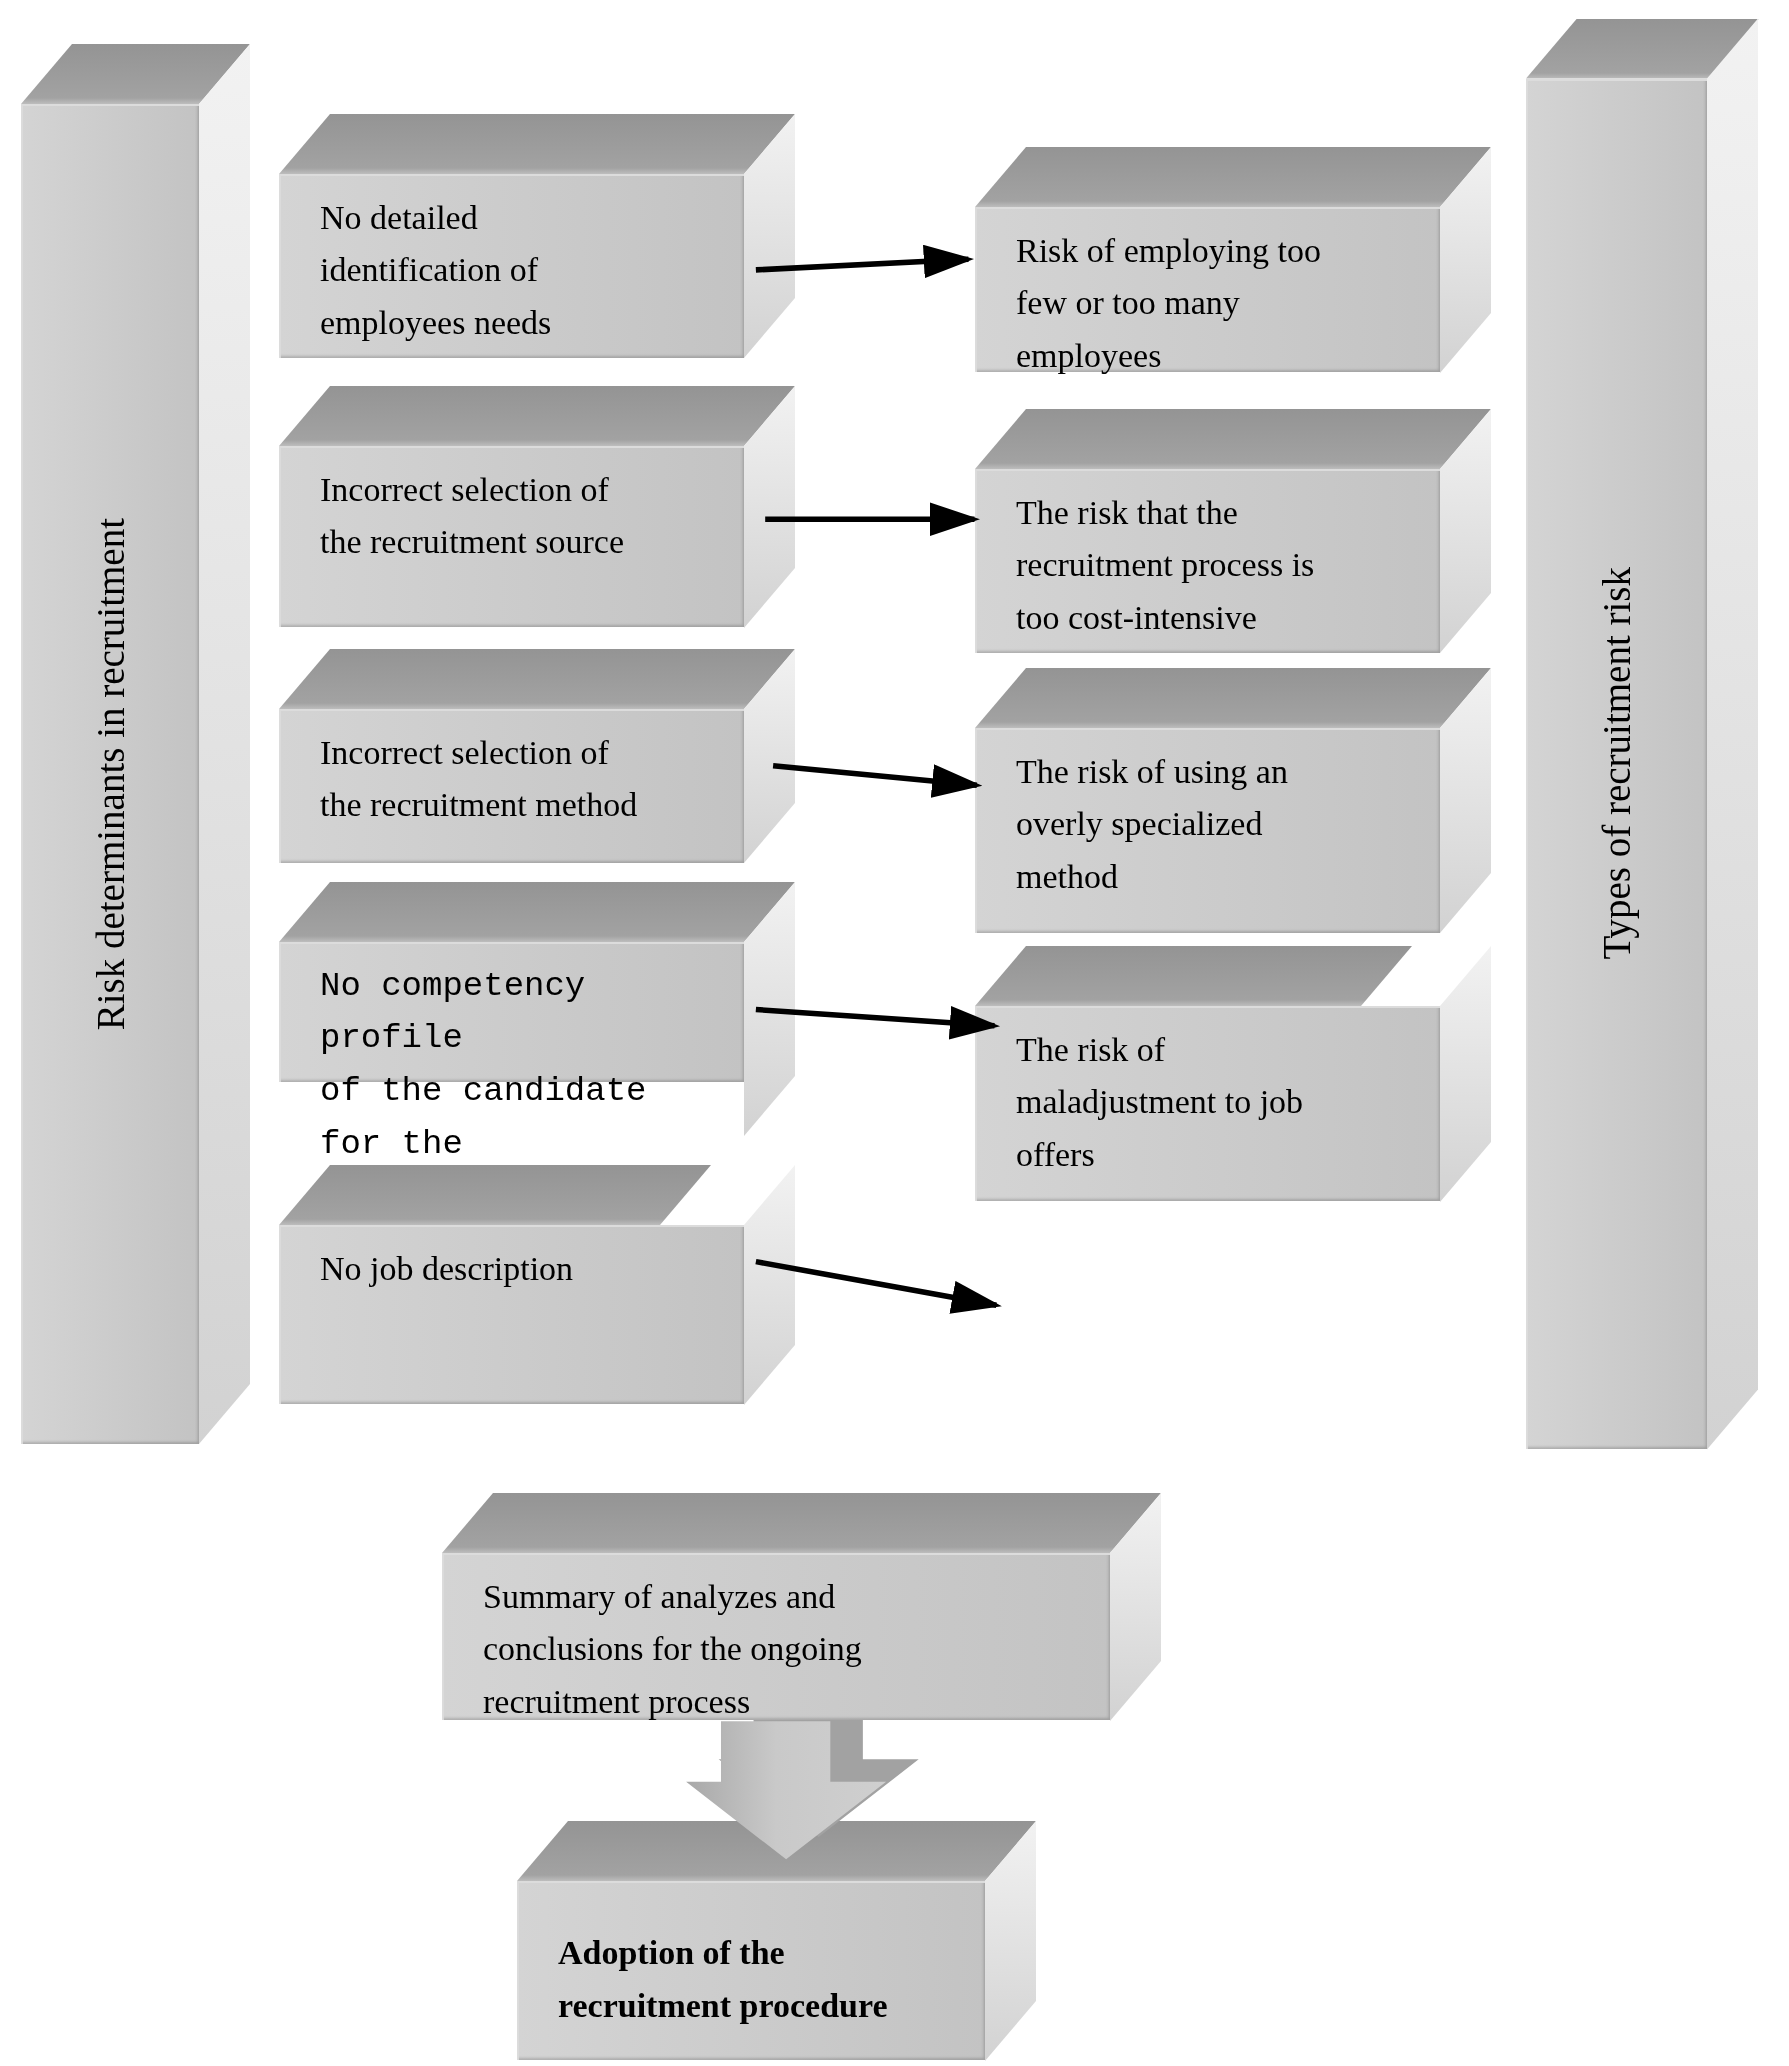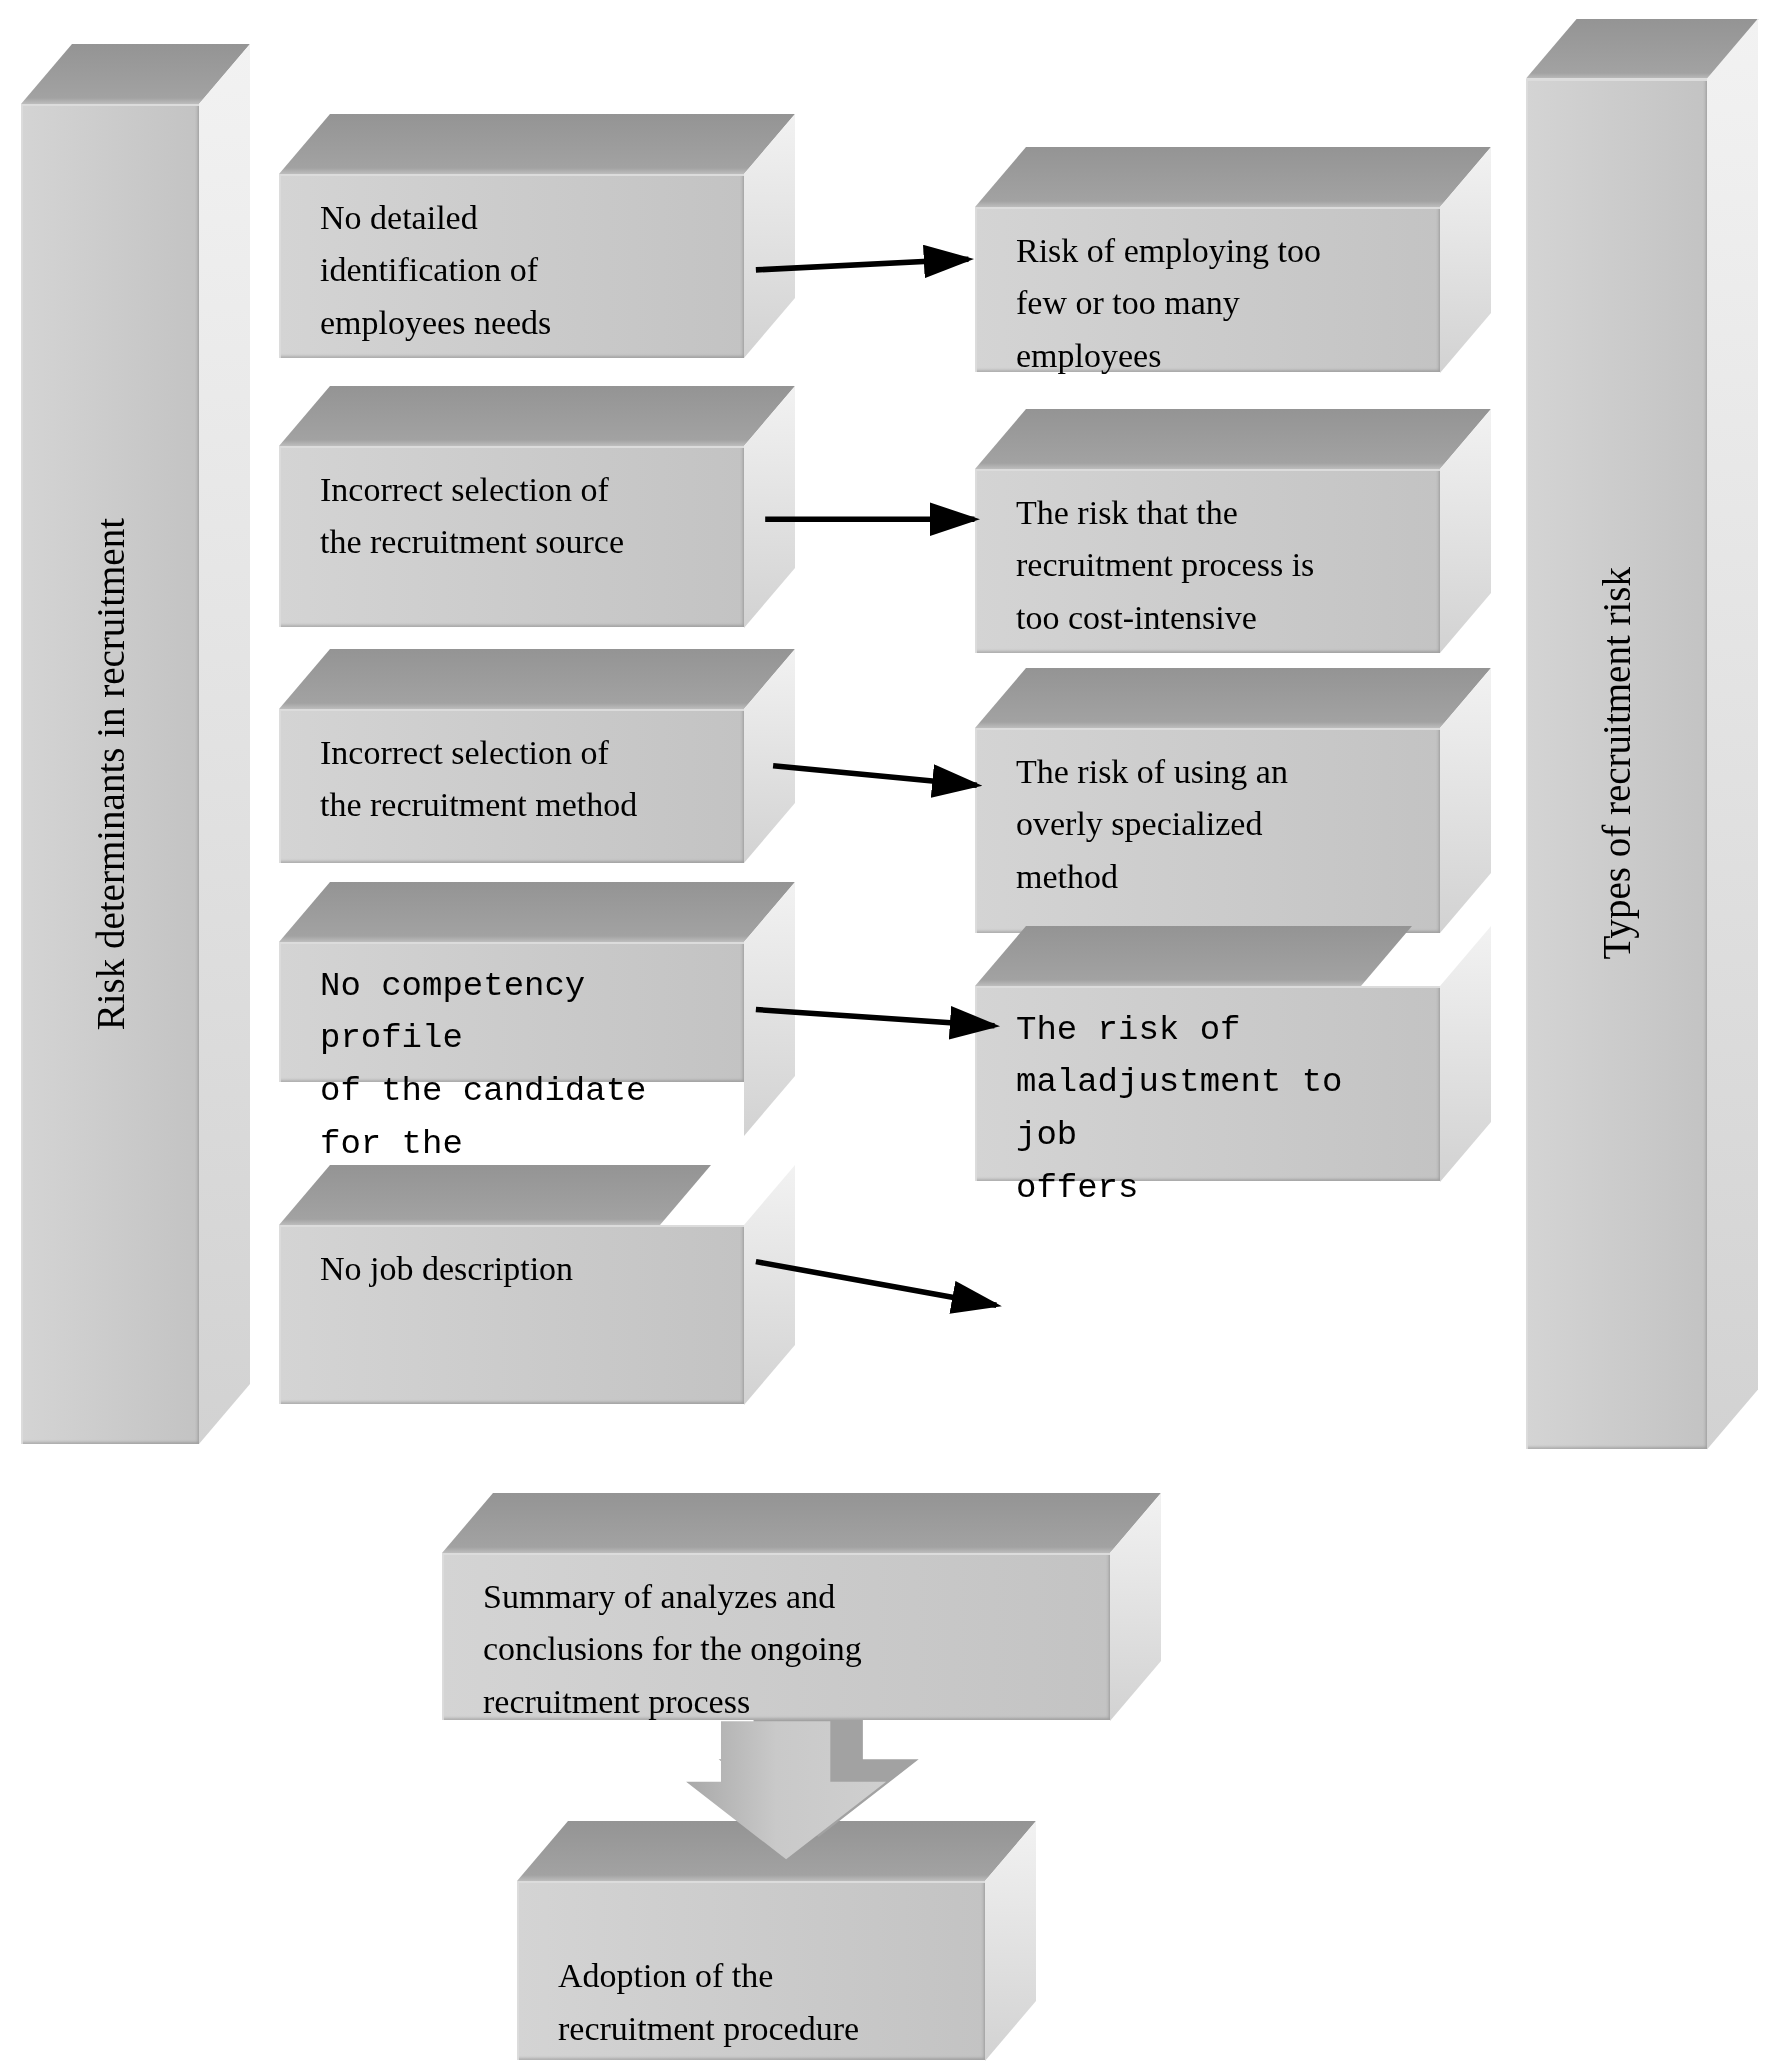--- a/index.html
+++ b/index.html
@@ -10,21 +10,21 @@
          clip-path:polygon(51px 0,100% 0,calc(100% - 51px) 100%,0 100%);
          background:linear-gradient(to bottom,#949494,#a2a2a2 90%,#bdbdbd);}
   .f-side{position:absolute;top:0;bottom:0;width:51px;
          clip-path:polygon(0 60px,100% 0,100% calc(100% - 60px),0 100%);
          background:linear-gradient(to bottom,#f2f2f2,#d2d2d2);}
   .f-front{position:absolute;left:0;top:60px;
          background:linear-gradient(to right,#d4d4d4,#c3c3c3);
          box-shadow:inset 1.9px 1.9px 0 #dcdcdc, inset -1.4px -1.9px 2.8px rgba(0,0,0,.18);}
   .label{font-size:34px;line-height:1.55;white-space:pre-line;
          padding:17.7px 23px 0 41px;}
-  .pad-lg{padding-top:69px;}
+  .pad-lg{padding-top:46px;font-weight:bold;}
   .pillar-front{display:flex;align-items:center;justify-content:center;}
   .vlabel{writing-mode:vertical-rl;transform:rotate(180deg);
           font-size:39px;white-space:nowrap;}
   svg.overlay{position:absolute;left:0;top:0;pointer-events:none;}
 </style>
 </head>
 <body>
 
 <div class="scene">
 
@@ -113,21 +113,21 @@
   <div class="box3d" style="left:975px;top:668px;width:516px;height:265px;">
     <div class="f-top"></div>
     <div class="f-side" style="left:465px;"></div>
     <div class="f-front" style="width:465px;height:205px;">
       <div class="label">The risk of using an
 overly specialized
 method</div>
     </div>
   </div>
 
-  <div class="box3d" style="left:975px;top:926px;width:437px;height:256px;font-family:Liberation Mono, monospace;">
+  <div class="box3d" style="left:975px;top:946px;width:437px;height:256px;">
     <div class="f-top"></div>
     <div class="f-side" style="left:465px;"></div>
     <div class="f-front" style="width:465px;height:195px;">
       <div class="label">The risk of
 maladjustment to job
 offers</div>
     </div>
   </div>
 
 

